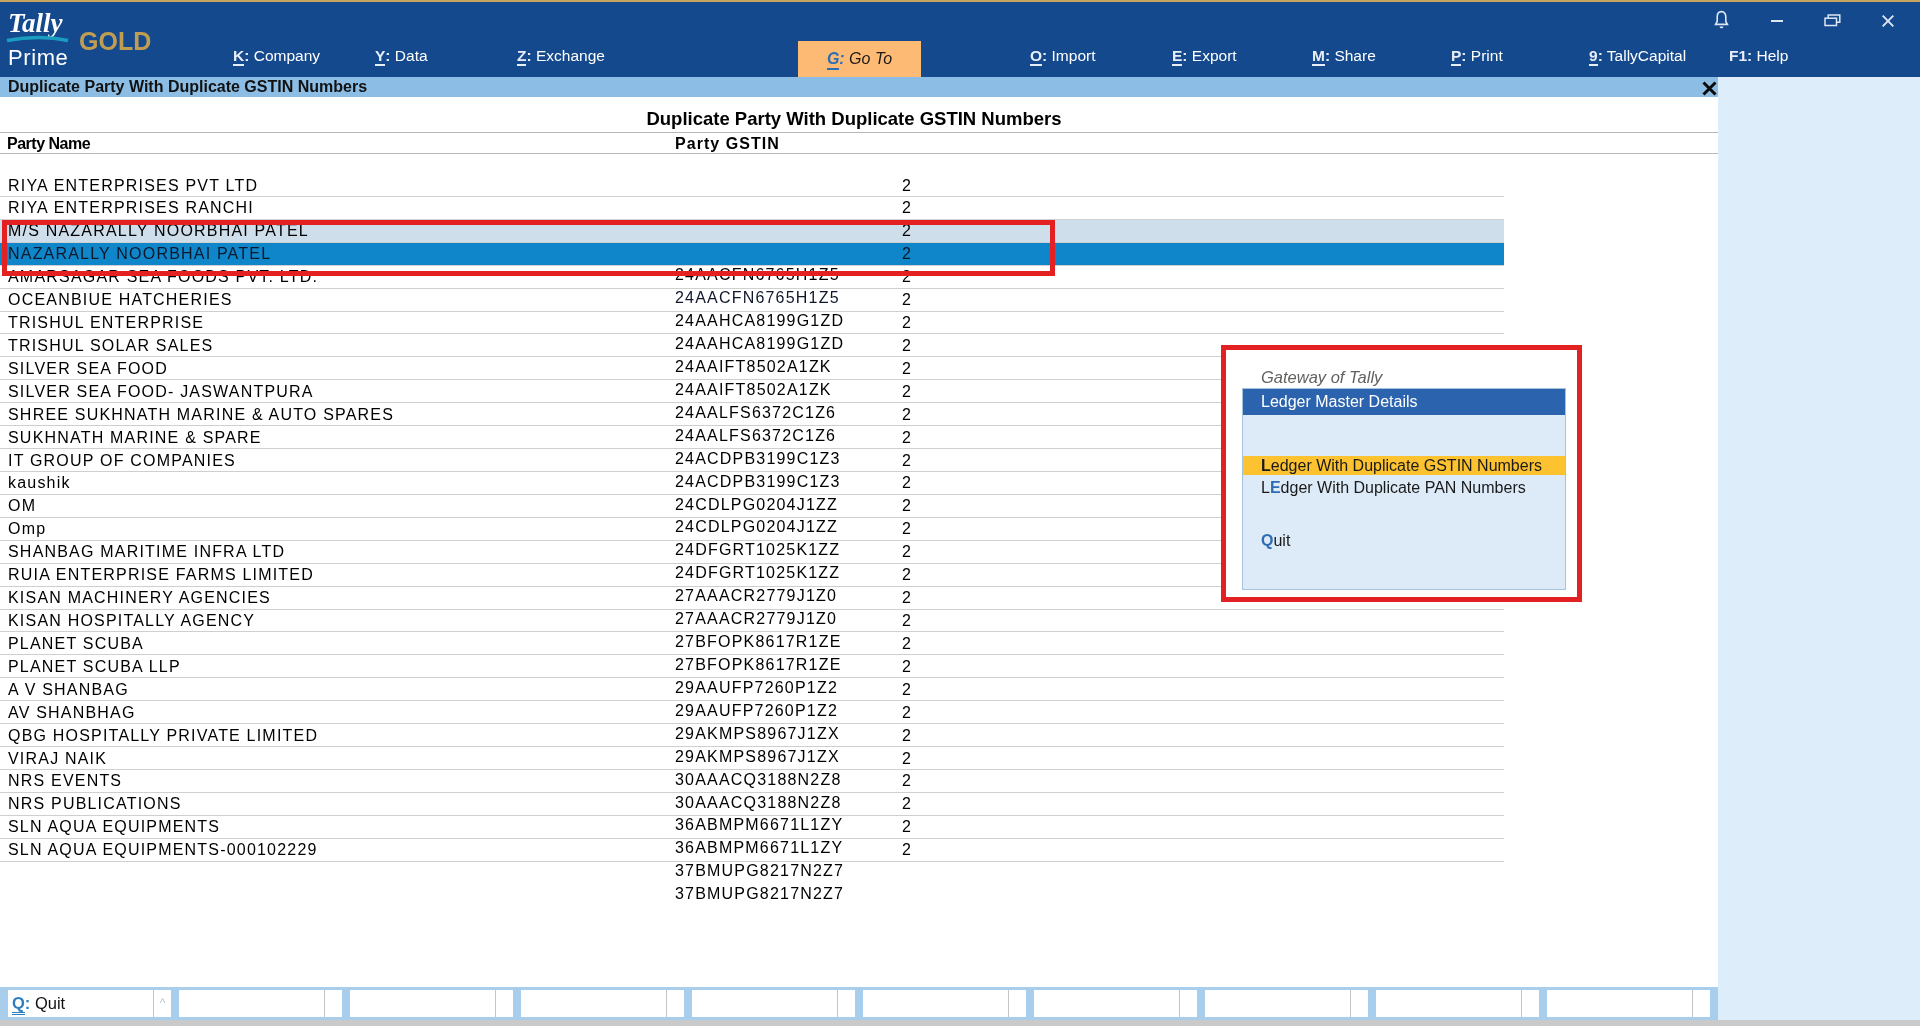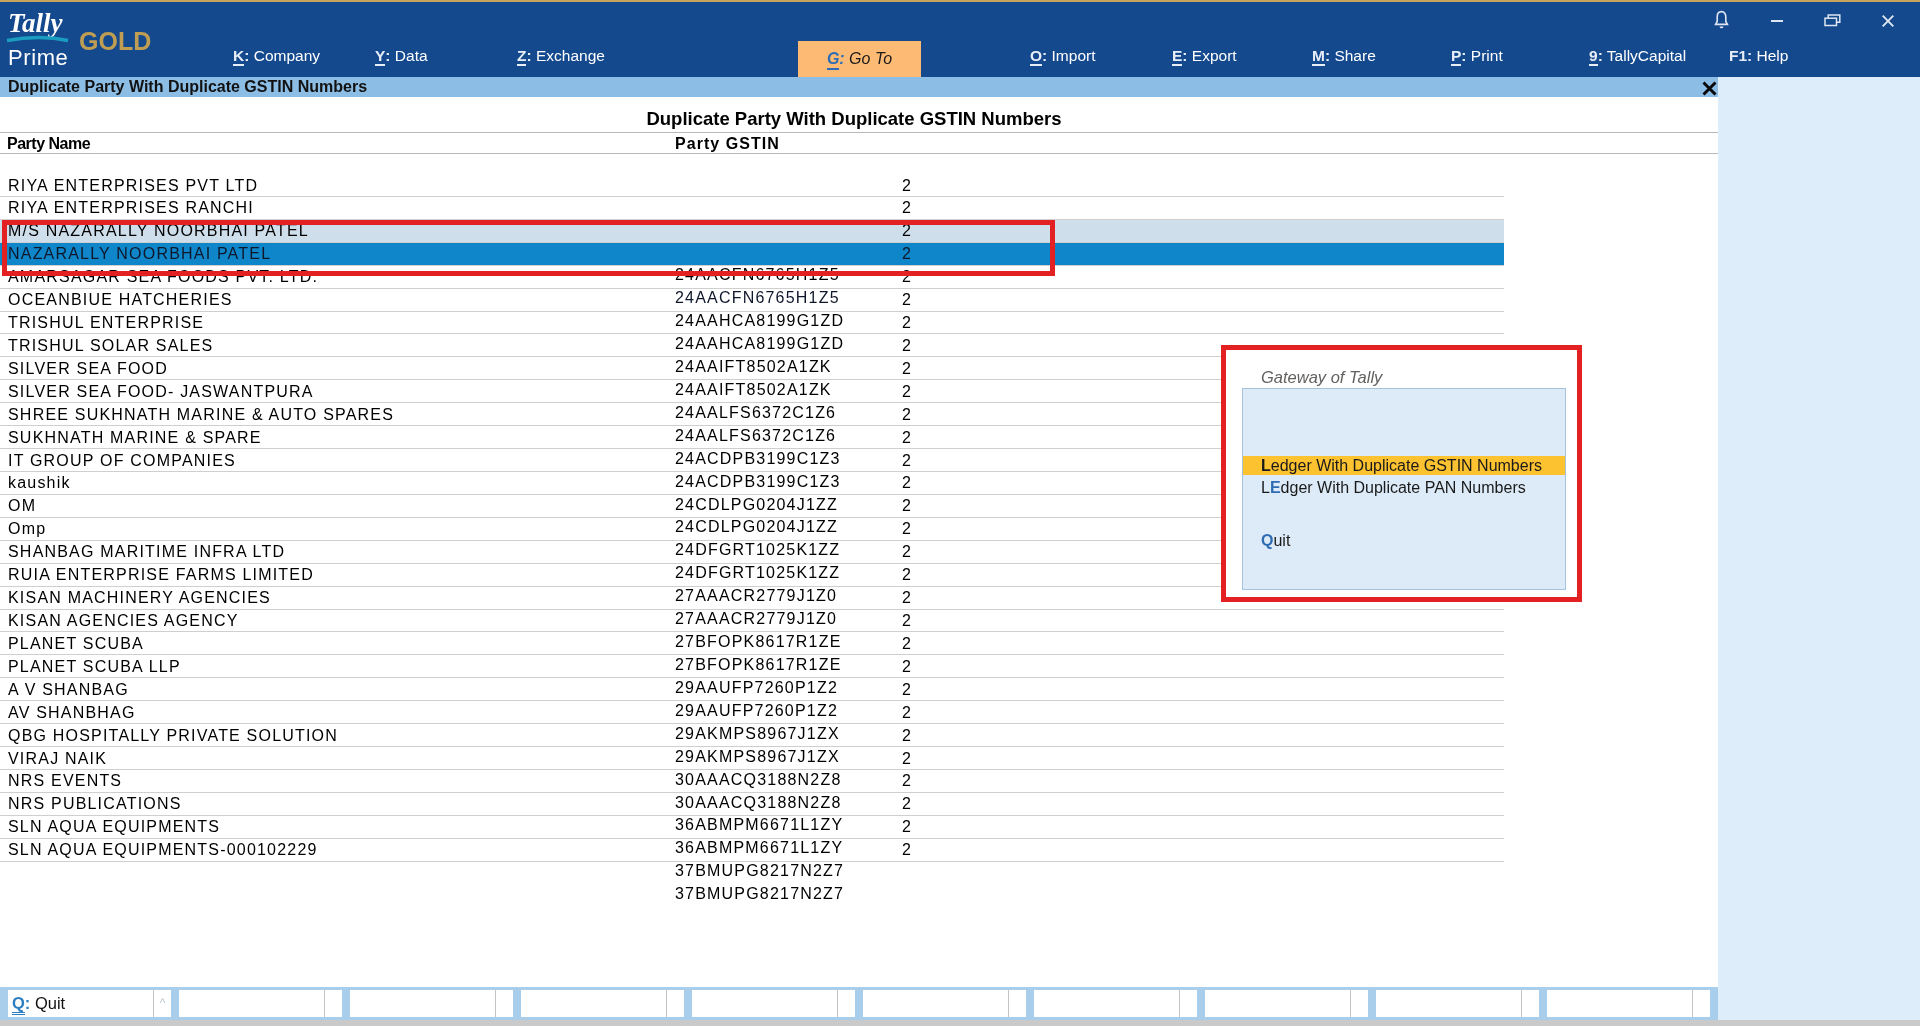--- a/index.html
+++ b/index.html
@@ -207,21 +207,21 @@
         <span class="c1">RUIA ENTERPRISE FARMS LIMITED</span>
         <span class="c2">27AAACR2779J1Z0</span>
         <span class="c3">2</span>
       </div>
   <div class="row">
         <span class="c1">KISAN MACHINERY AGENCIES</span>
         <span class="c2">27BFOPK8617R1ZE</span>
         <span class="c3">2</span>
       </div>
   <div class="row">
-        <span class="c1">KISAN AGENCIES AGENCY</span>
+        <span class="c1">KISAN HOSPITALLY AGENCY</span>
         <span class="c2">27BFOPK8617R1ZE</span>
         <span class="c3">2</span>
       </div>
   <div class="row">
         <span class="c1">PLANET SCUBA</span>
         <span class="c2">29AAUFP7260P1Z2</span>
         <span class="c3">2</span>
       </div>
   <div class="row">
         <span class="c1">PLANET SCUBA LLP</span>
@@ -232,21 +232,21 @@
         <span class="c1">A V SHANBAG</span>
         <span class="c2">29AKMPS8967J1ZX</span>
         <span class="c3">2</span>
       </div>
   <div class="row">
         <span class="c1">AV SHANBHAG</span>
         <span class="c2">29AKMPS8967J1ZX</span>
         <span class="c3">2</span>
       </div>
   <div class="row">
-        <span class="c1">QBG HOSPITALLY PRIVATE SOLUTION</span>
+        <span class="c1">QBG HOSPITALLY PRIVATE LIMITED</span>
         <span class="c2">30AAACQ3188N2Z8</span>
         <span class="c3">2</span>
       </div>
   <div class="row">
         <span class="c1">VIRAJ NAIK</span>
         <span class="c2">30AAACQ3188N2Z8</span>
         <span class="c3">2</span>
       </div>
   <div class="row">
         <span class="c1">NRS EVENTS</span>
@@ -266,20 +266,21 @@
   <div class="row">
         <span class="c1">SLN AQUA EQUIPMENTS-000102229</span>
         <span class="c2">37BMUPG8217N2Z7</span>
         <span class="c3">2</span>
       </div>
   </div>
 
   <div class="abs" style="left:1226px; top:350px; width:351px; height:247px; background:#fff;"></div>
   <div id="gateway" class="abs">Gateway of Tally</div>
   <div id="panel" class="abs">
+    <div id="panelhdr">Ledger Master Details</div>
     <div class="prow" id="prow1"><b>L</b>edger With Duplicate GSTIN Numbers</div>
     <div class="prow" id="prow2">L<b class="blue">E</b>dger With Duplicate PAN Numbers</div>
     <div class="prow" id="prow3"><b class="blue">Q</b>uit</div>
   </div>
 
   <div id="red1" class="abs redrect"></div>
   <div id="red2" class="abs redrect"></div>
 
   <div id="botbar" class="abs">
   <div class="bbtn" id="quitbtn" style="left:8px;width:163px;">

